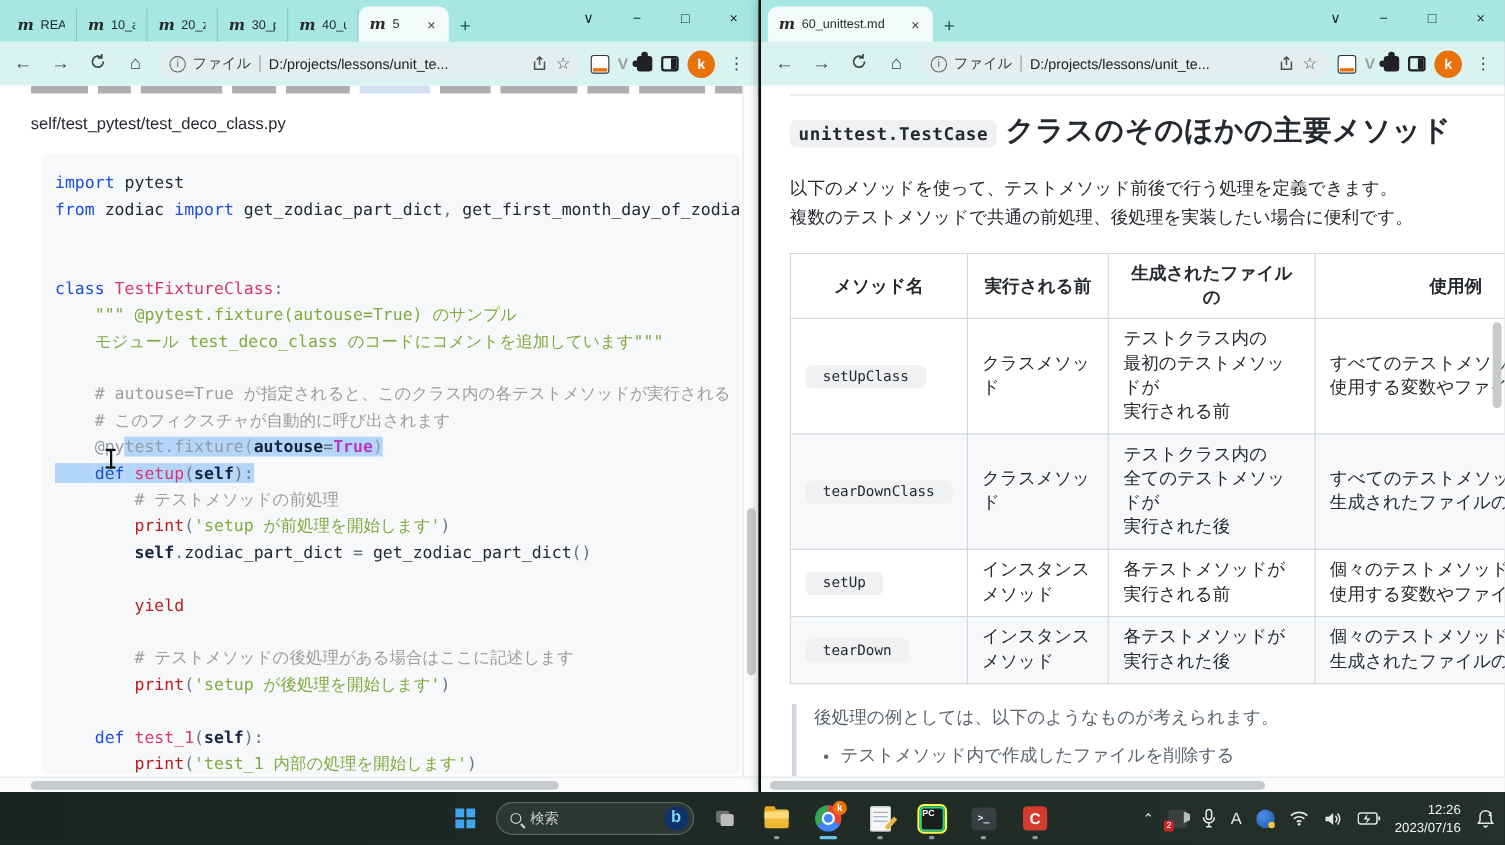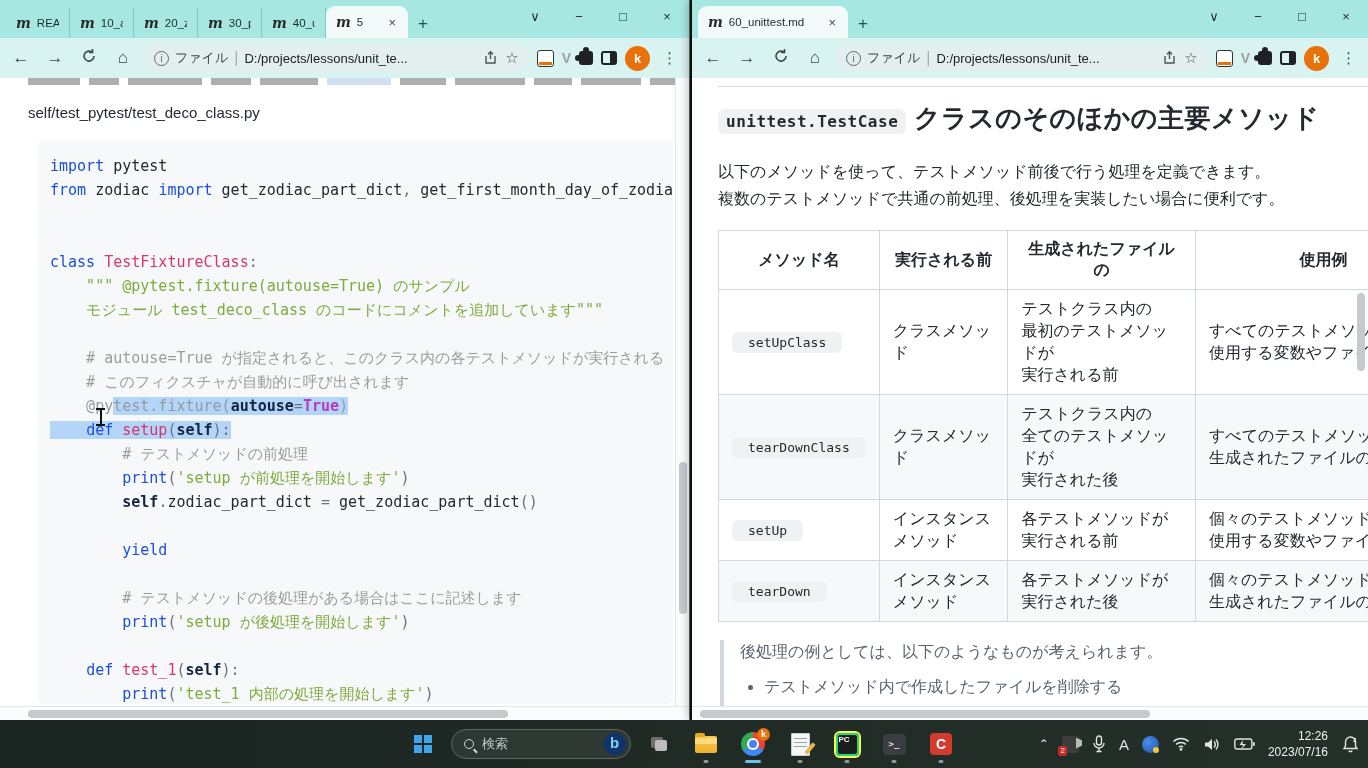--- a/index.html
+++ b/index.html
@@ -41,21 +41,21 @@
   .content { position:absolute; left:0; right:0; top:78px; bottom:0; background:#fff; overflow:hidden; }
 
   
   .clipped-remnant { position:absolute; top:0; left:28px; height:7px; overflow:hidden; display:flex; gap:9px; align-items:flex-start; opacity:.55; }
   .clipped-remnant i { display:block; height:14px; background:#6a6f6d; }
   .clipped-remnant i.hl { background:#aac8e8; }
   .filepath { position:absolute; left:28px; top:26px; font-size:15px; color:#24292f; }
   .codeblock { position:absolute; left:38px; right:16px; top:62px; bottom:16px; background:#f6f8fa; border-radius:6px; padding:14px 12px; overflow:hidden; }
   .codeblock pre { font-family:"DejaVu Sans Mono",monospace; font-size:15px; line-height:24px; color:#24292f; }
   .code-line { white-space:pre; height:24px; }
-  .tk-kw { color:#1d4ed8; } .tk-bi { color:#1d4ed8; } .tk-str { color:#7faa3c; }
+  .tk-kw { color:#1d4ed8; } .tk-bi { color:#b91c1c; } .tk-str { color:#7faa3c; }
   .tk-com { color:#9d9d9d; } .tk-dec { color:#949aa3; } .tk-fn { color:#d6366d; }
   .tk-nv { color:#14233f; font-weight:600; } .tk-tr { color:#b53ac1; font-weight:600; }
   .tk-pun { color:#6b7280; } .tk-pl { color:#24292f; }
   .sel { background:#b4d5fa; }
   .ibeam { position:absolute; left:96px; top:330px; width:9px; height:20px; pointer-events:none; }
   .ibeam::before { content:""; position:absolute; left:4px; top:2px; bottom:2px; width:1.6px; background:#111; }
   .ibeam::after { content:""; position:absolute; left:0; right:0; top:0; height:2px; background:#111; box-shadow:0 16px 0 #111; }
 
   
   .vsb { position:absolute; top:0; bottom:14px; right:0; width:14px; background:#fbfcfd; border-left:1px solid #e4e7e9; }

